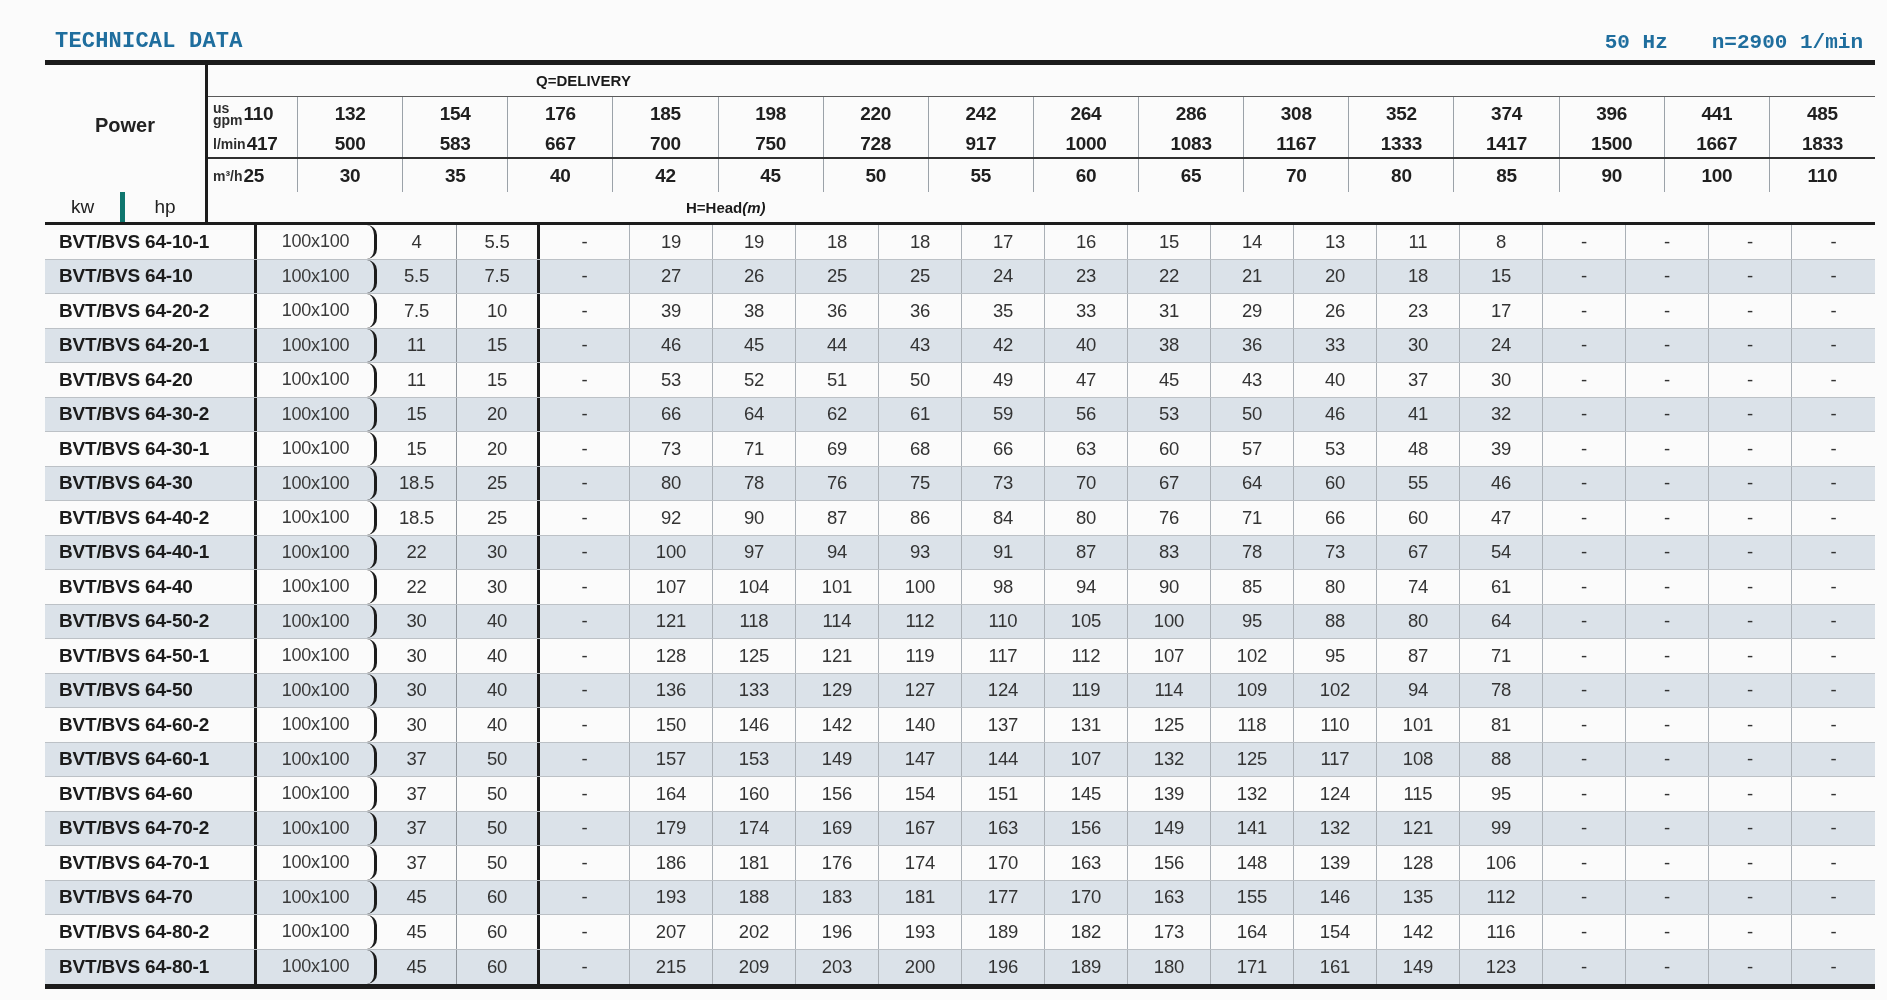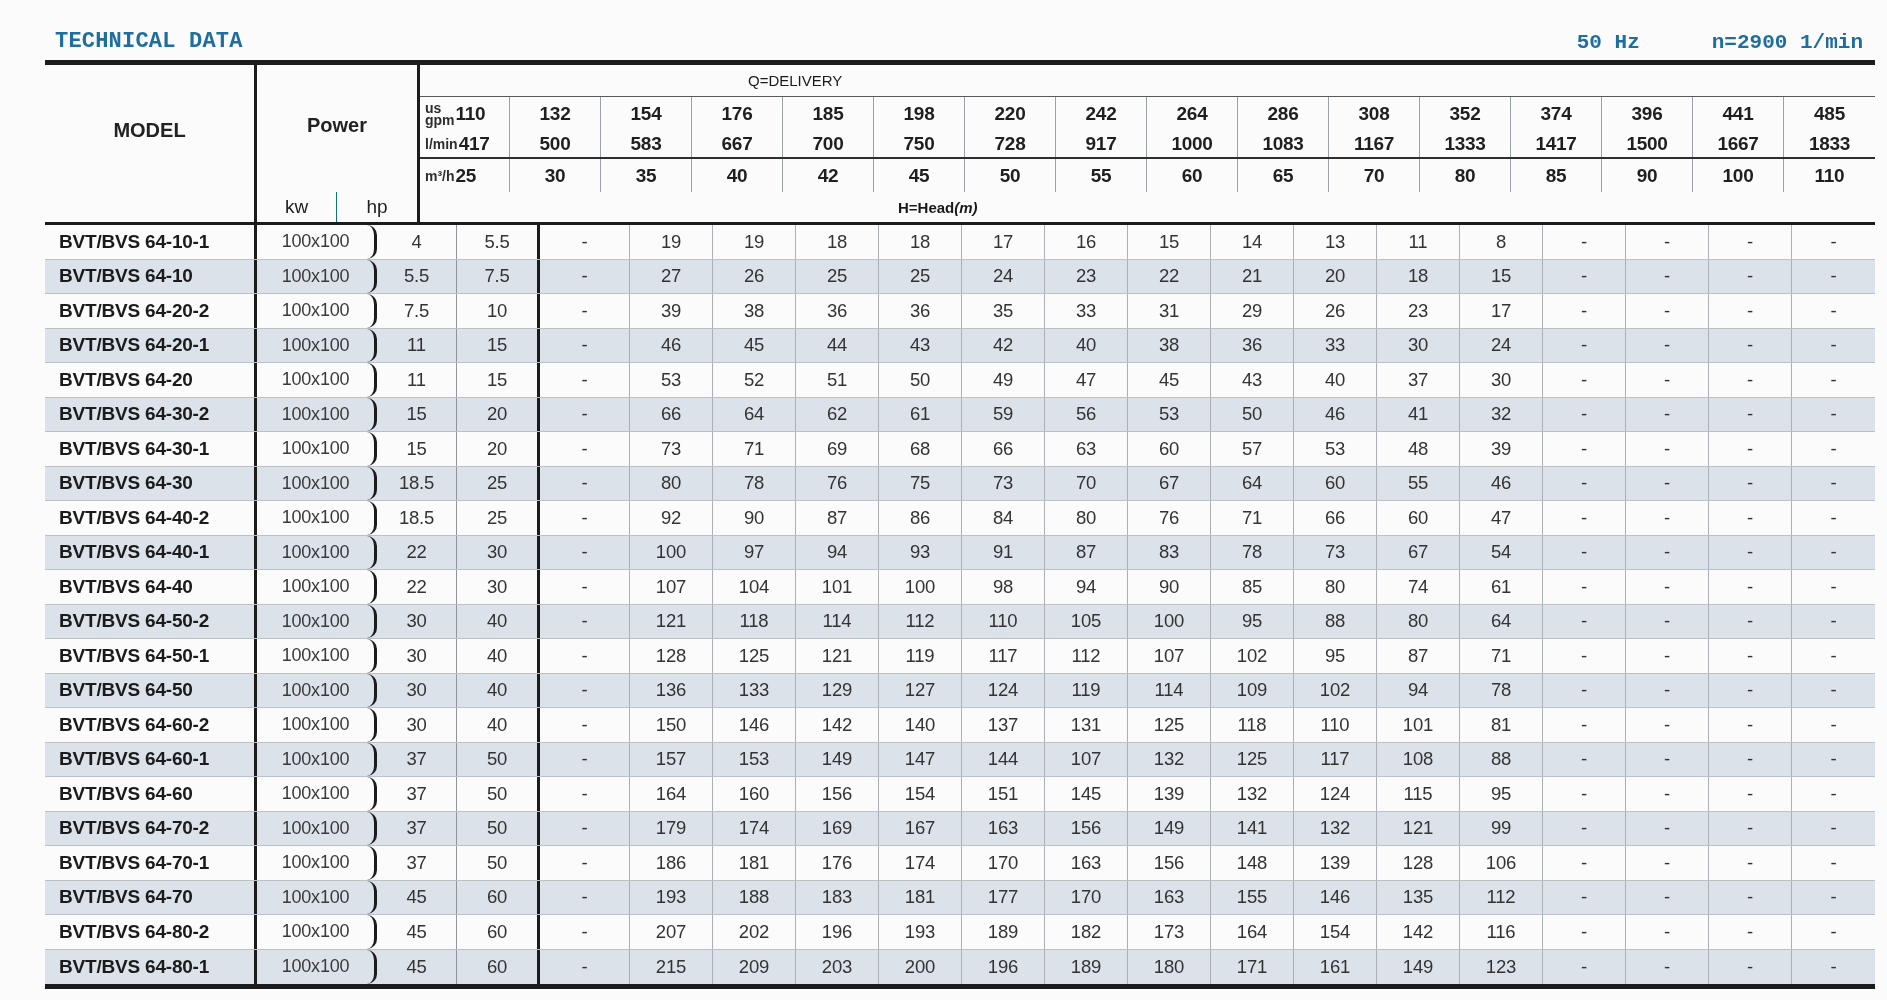--- a/index.html
+++ b/index.html
@@ -18,21 +18,21 @@
     overflow: hidden;
     color: #222;
   }
   .topbar {
     height: 60px;
     display: flex; align-items: flex-end;
     padding: 10px 14px 6px 55px;
     font-family: Liberation Mono, monospace;
   }
   .title { color: var(--accent-blue); font-size: 22px; font-weight: 700; letter-spacing: 0.2px; }
-  .top-right { margin-left: auto; display: flex; gap: 72px; padding-right: 10px; text-align: center; }
+  .top-right { margin-left: auto; display: flex; gap: 44px; padding-right: 10px; text-align: center; }
   .freq, .speed { color: var(--accent-blue); font-size: 21px; font-weight: 700; }
 
   .data-table {
     margin-left: 45px;
     width: 1830px;
     border-top: 5px solid var(--border-dark);
     border-bottom: 5px solid var(--border-dark);
   }
 
   
@@ -41,28 +41,28 @@
     width: 212px; border-right: 3px solid var(--border-dark);
     display: flex; align-items: center; justify-content: center;
     font-weight: 700; font-size: 20px; padding-bottom: 26px;
   }
   .h-dn { width: 120px; border-right: 3px solid var(--border-dark); display: flex; flex-direction: column; }
   .dn-label { flex: 1; display: flex; align-items: center; justify-content: center; font-weight: 700; font-size: 20px; padding-bottom: 2px; }
   .dn-unit { height: 30px; display: flex; align-items: center; justify-content: center; font-size: 19px; color: #2b2b2b; }
   .h-power { width: 163px; border-right: 3px solid var(--border-dark); display: flex; flex-direction: column; }
   .power-label { flex: 1; display: flex; align-items: center; justify-content: center; font-weight: 700; font-size: 20px; padding-bottom: 6px; }
   .power-units { height: 30px; display: flex; }
-  .u-kw { width: 80px; border-right: 1px solid #0f766e; display: flex; align-items: center; justify-content: center; font-size: 19px; }
+  .u-kw { width: 80px; border-right: 5px solid #0f766e; display: flex; align-items: center; justify-content: center; font-size: 19px; }
   .u-hp { flex: 1; display: flex; align-items: center; justify-content: center; font-size: 19px; }
 
   .h-delivery { flex: 1; display: flex; flex-direction: column; }
   .qdel-row {
     height: 32px; display: flex; align-items: center;
     border-bottom: 1px solid #5a5a5a;
-    font-weight: 400; font-size: 15px; padding-left: 328px; color: #1a1a1a;
+    font-weight: 700; font-size: 15px; padding-left: 328px; color: #1a1a1a;
   }
   .unit-row { display: grid; grid-template-columns: 90px repeat(15, 1fr); }
   .unit-row.r0 { height: 33px; }
   .unit-row.r1 { height: 29px; border-bottom: 2px solid #2f2f2f; }
   .unit-row.r2 { height: 33px; }
   .u-cell { display: flex; align-items: center; justify-content: center; border-right: 1px solid var(--thin-line); }
   .u-cell:last-child { border-right: none; }
   .u-val { font-weight: 700; font-size: 19px; letter-spacing: -0.3px; color: #1f1f1f; }
   .u-cell.first { justify-content: flex-start; padding-left: 5px; }
   .u-label { font-size: 14px; color: #2e2e2e; line-height: 12px; display: flex; flex-direction: column; align-items: flex-start; margin-right: 1px; font-weight: bold; }
@@ -95,21 +95,20 @@
     <div class="title">TECHNICAL DATA</div>
     <div class="top-right">
       <div class="freq">50 Hz</div>
       <div class="speed">n=2900 1/min</div>
     </div>
   </div>
 
   <div class="data-table">
 
     <div class="thead">
-      <div class="h-model">MODEL</div>
 
 
       <div class="h-power">
         <div class="power-label">Power</div>
         <div class="power-units">
           <div class="u-kw">kw</div>
           <div class="u-hp">hp</div>
         </div>
       </div>
 

